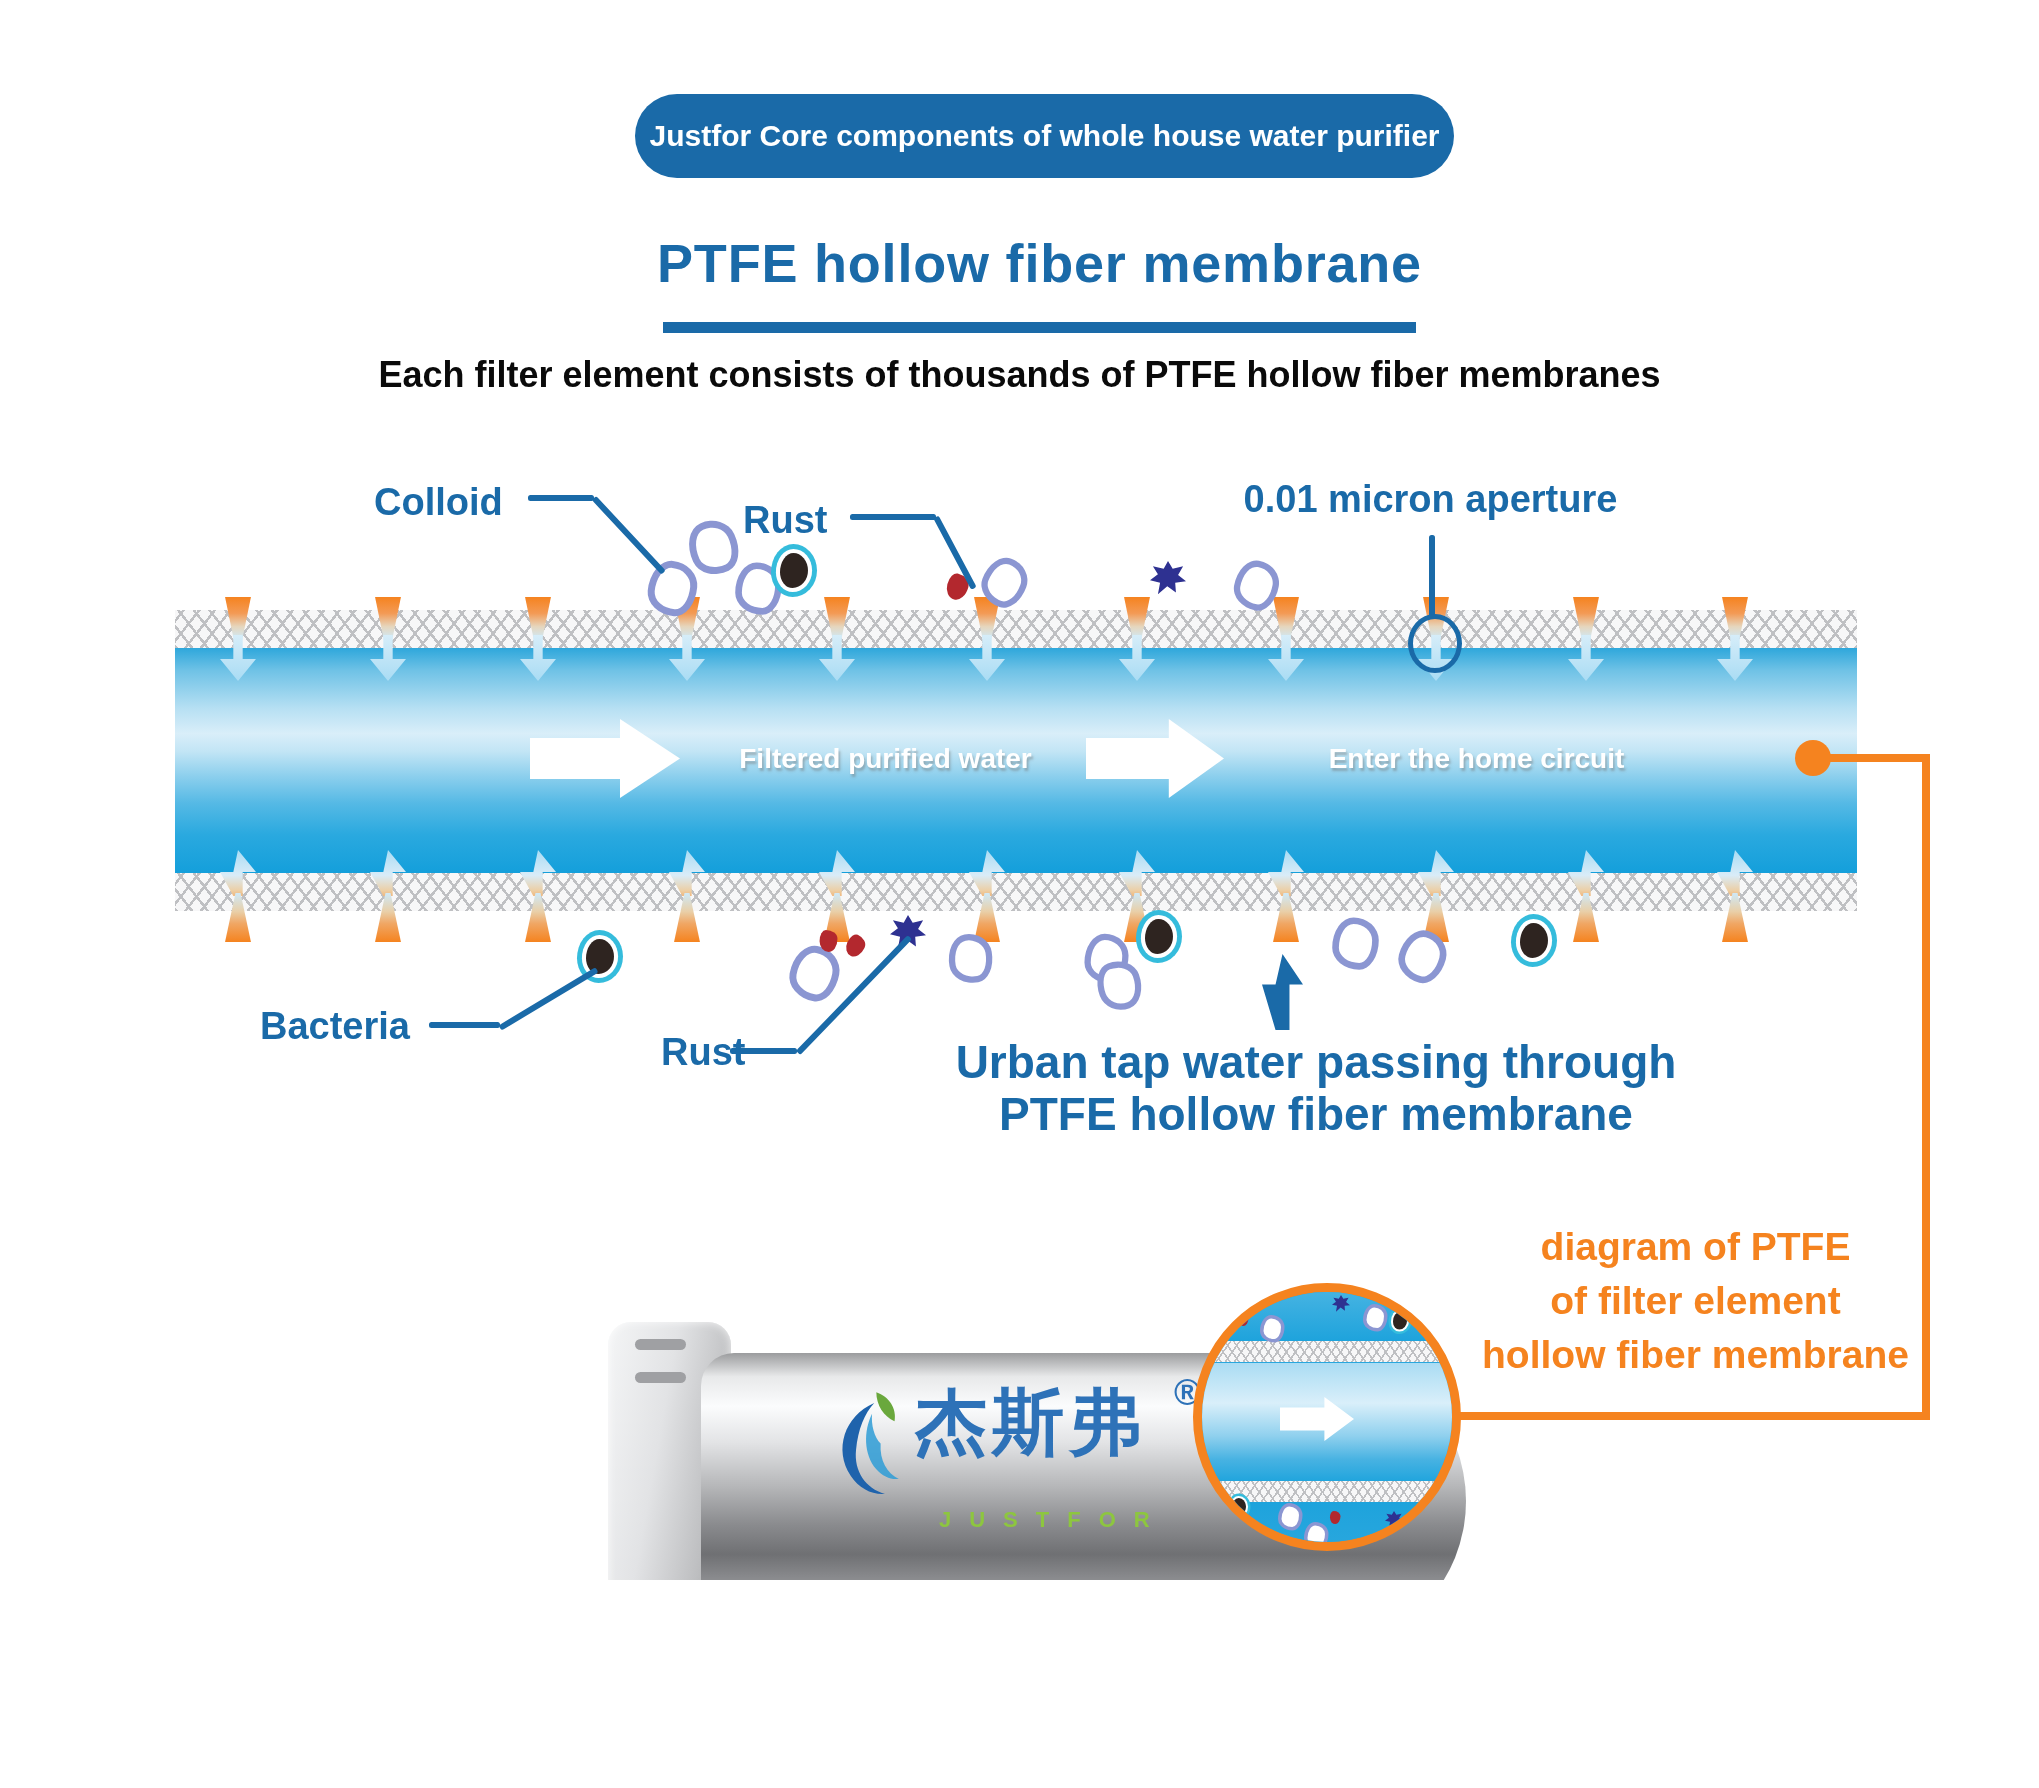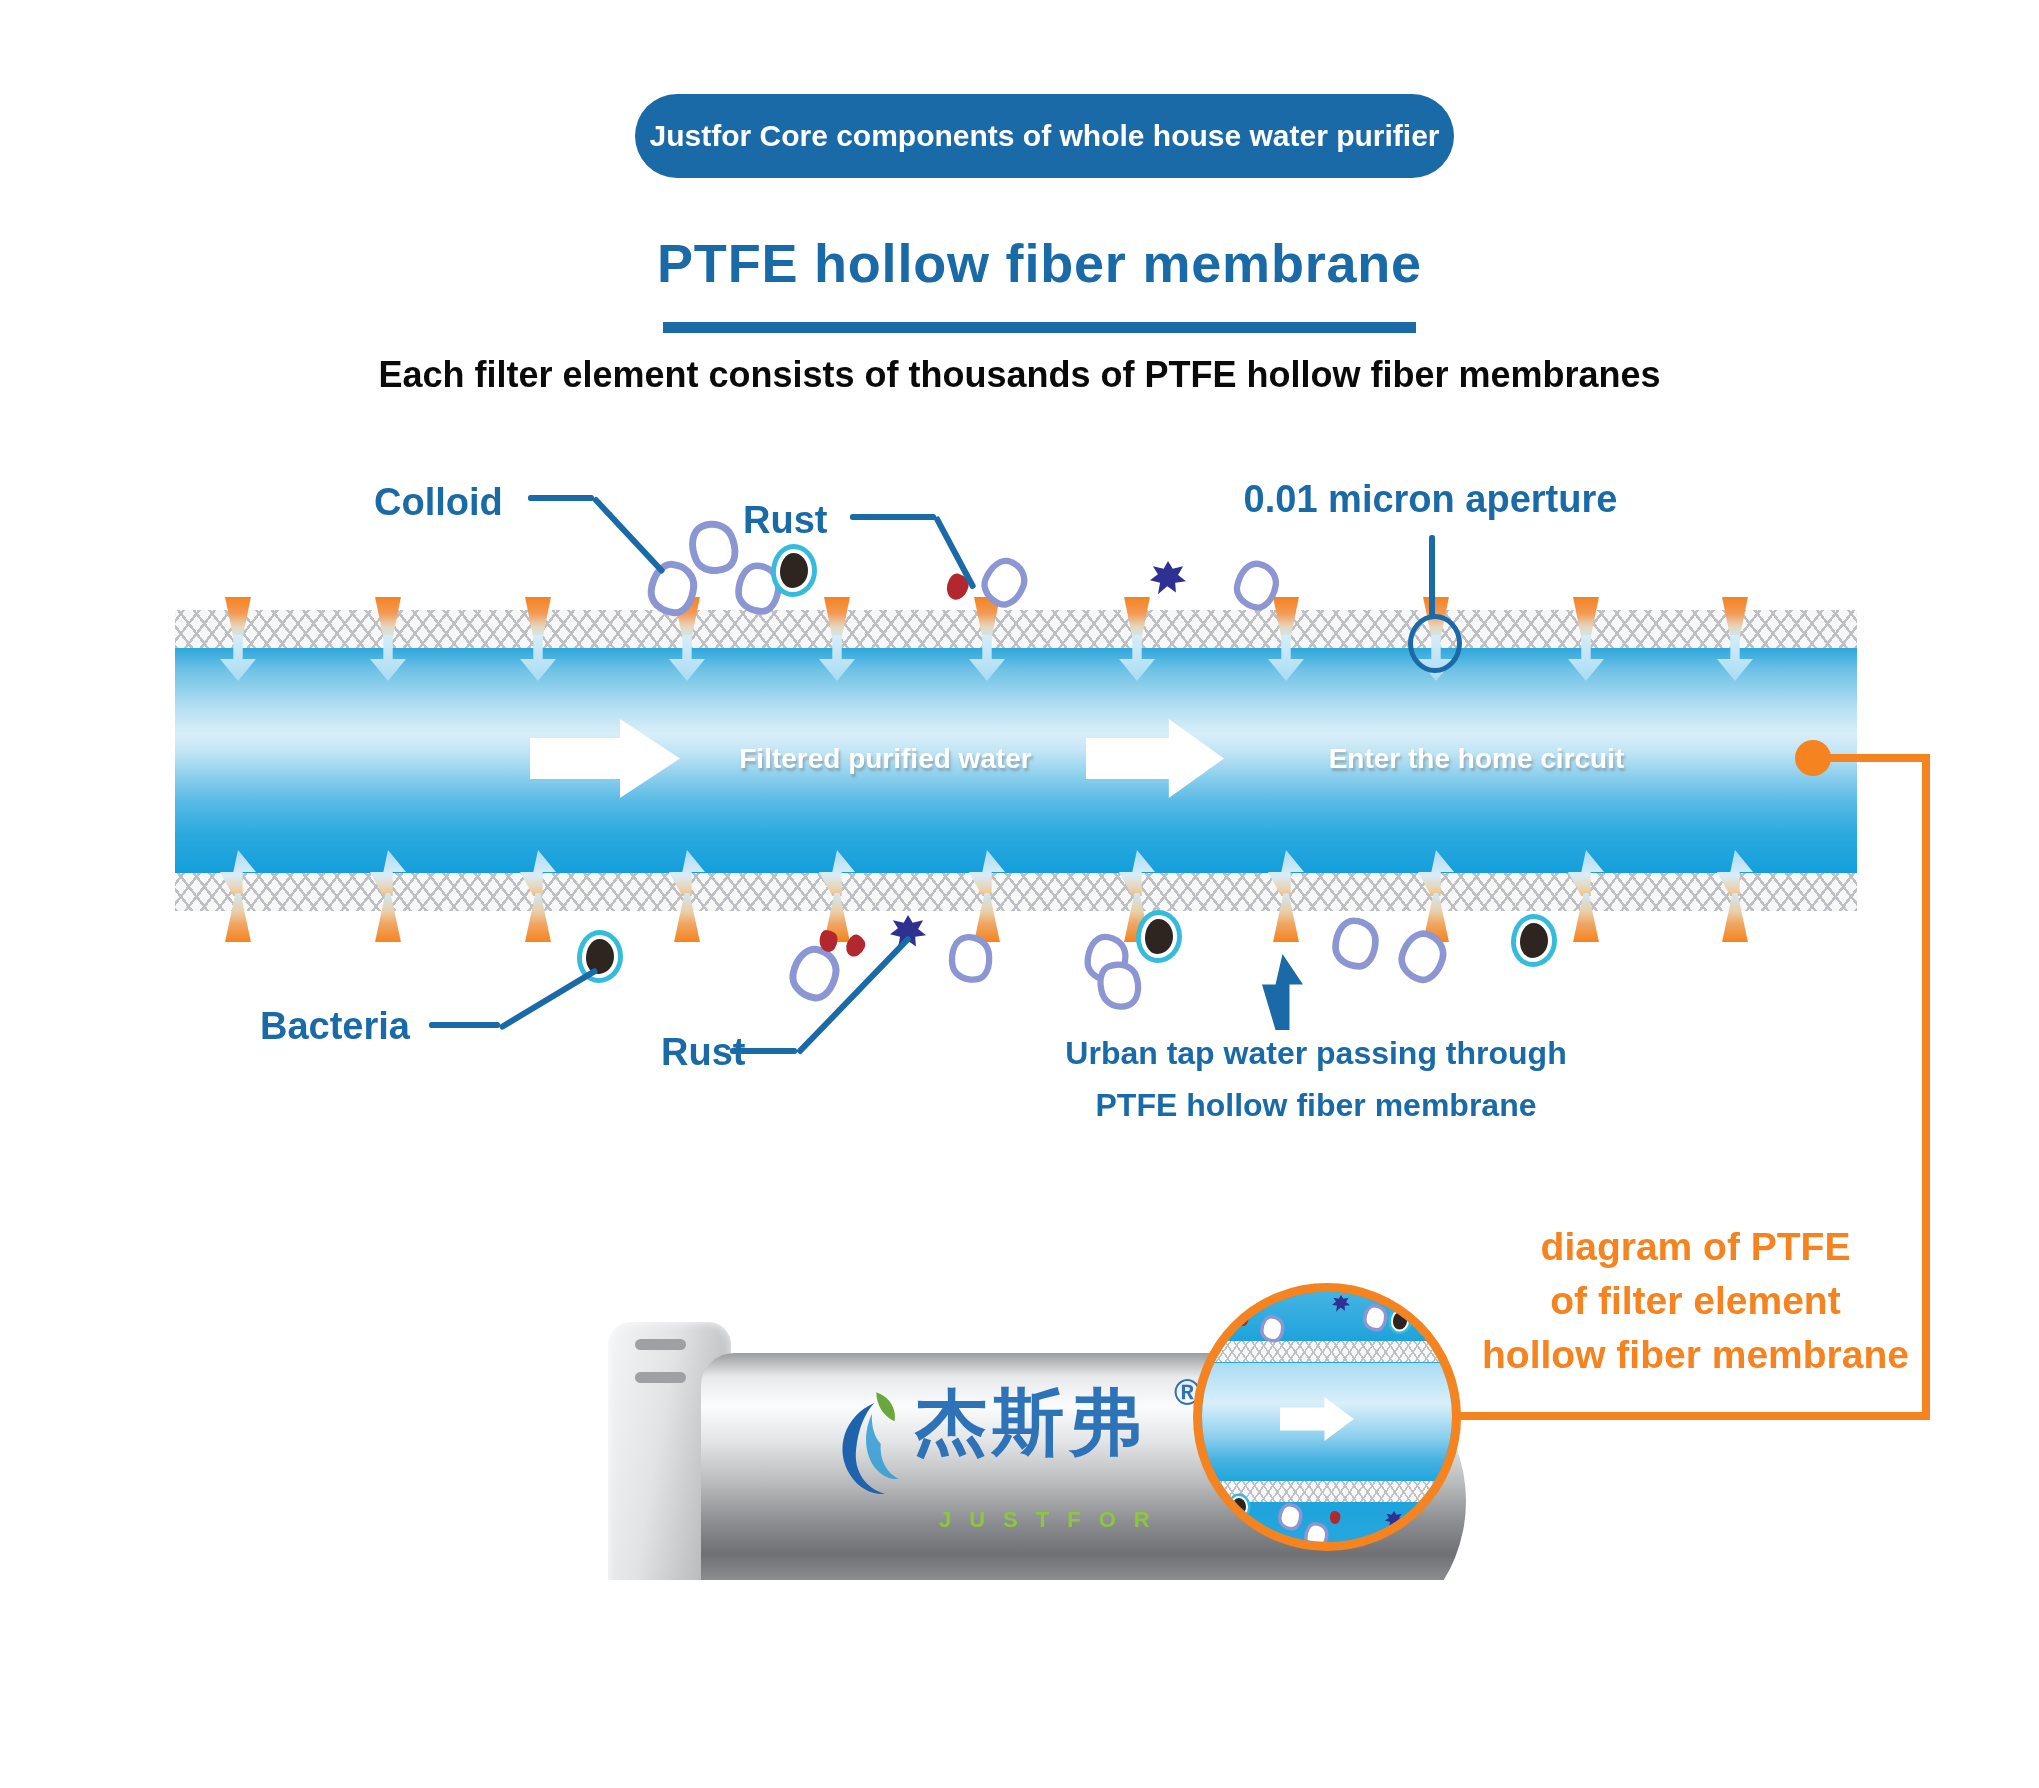--- a/index.html
+++ b/index.html
@@ -63,21 +63,21 @@
   
   .lbl{color:#1A6AA8;font-size:38px;font-weight:700;z-index:6;white-space:nowrap;}
   .lead{position:absolute;background:#1A6AA8;height:5.8px;border-radius:2.5px;
         transform-origin:left center;z-index:5;}
   .lead.v{width:5.8px;height:82px;}
   .aperture-ring{left:1408px;top:614px;width:44px;height:49px;border:5px solid #1A6AA8;
         border-radius:50%;z-index:6;background:transparent;}
   .up-arrow{left:1262px;top:954px;width:41px;height:76px;background:#1A6AA8;
     clip-path:polygon(50% 0,100% 40%,67% 40%,67% 100%,33% 100%,0 40%,33% 40%);z-index:5;}
   .caption{left:905px;width:822px;text-align:center;color:#1A6AA8;
-           font-size:32px;font-weight:700;z-index:5;}
+           font-size:46px;font-weight:700;z-index:5;}
 
   
   .dot{left:1795px;top:740px;width:36px;height:36px;border-radius:50%;
        background:#F5831F;z-index:5;}
   .oseg{position:absolute;background:#F5831F;z-index:5;}
   .callout{left:1471px;top:1220px;width:449px;text-align:center;color:#F5831F;
            font-size:39px;font-weight:700;line-height:54px;z-index:7;}
 
   
   .reflection{left:559px;top:1684px;width:954px;height:99px;border-radius:50%;

